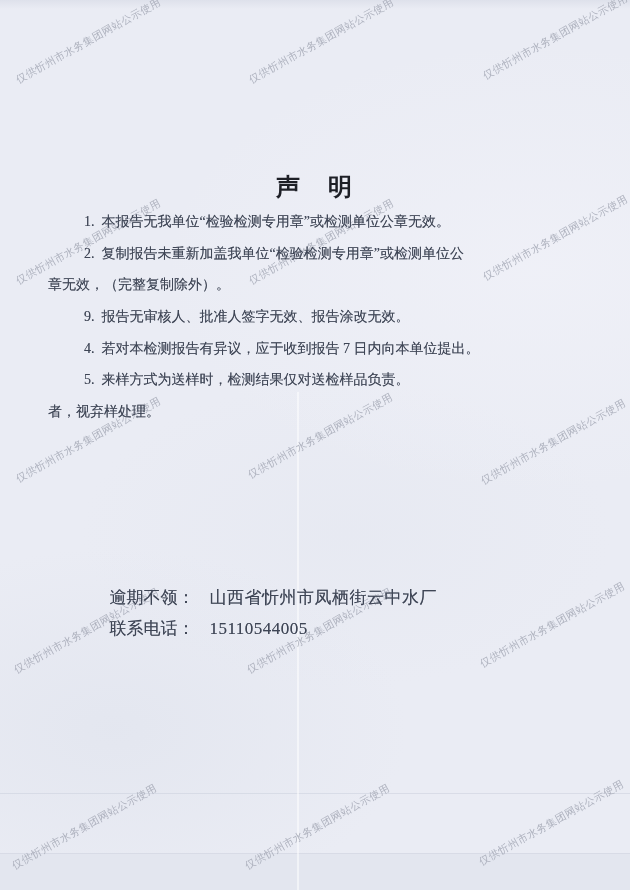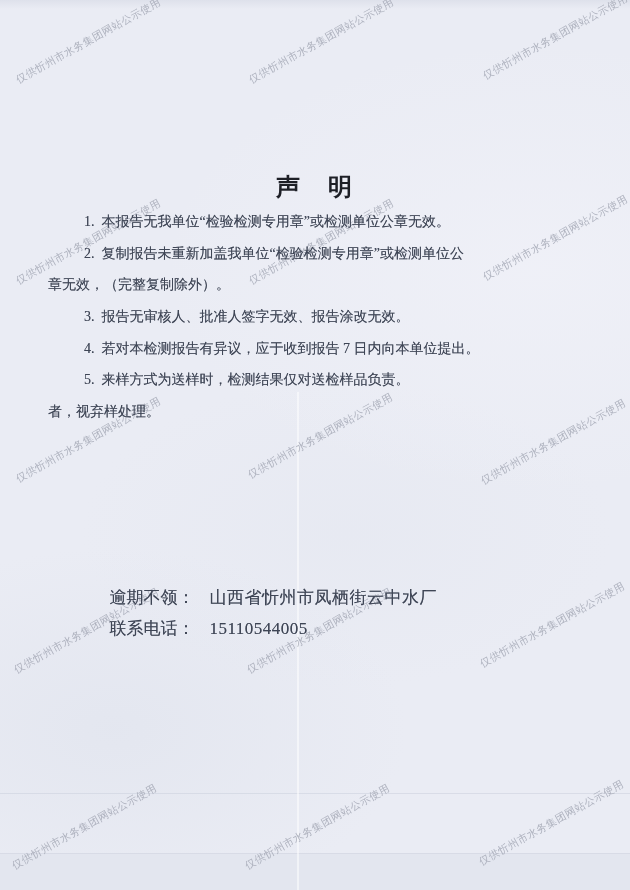--- a/index.html
+++ b/index.html
@@ -119,21 +119,21 @@
     <div class="wm" style="left:249px; top:858px;">仅供忻州市水务集团网站公示使用</div>
     <div class="wm" style="left:483px; top:854px;">仅供忻州市水务集团网站公示使用</div>
   </div>
 
   <h1 class="title">声　明</h1>
 
   <div class="statement">
     <div class="stmt-line indent">1.  本报告无我单位“检验检测专用章”或检测单位公章无效。</div>
     <div class="stmt-line indent">2.  复制报告未重新加盖我单位“检验检测专用章”或检测单位公</div>
     <div class="stmt-line">章无效，（完整复制除外）。</div>
-    <div class="stmt-line indent">3.  报告无审核人、批准人签字无效、报告涂改无效。</div>
+    <div class="stmt-line indent">9.  报告无审核人、批准人签字无效、报告涂改无效。</div>
     <div class="stmt-line indent">4.  若对本检测报告有异议，应于收到报告 7 日内向本单位提出。</div>
     <div class="stmt-line indent">5.  来样方式为送样时，检测结果仅对送检样品负责。</div>
     <div class="stmt-line">者，视弃样处理。</div>
   </div>
 
   <div class="contact">
     <div class="contact-line">
       <span class="label">逾期不领：</span><span class="value">山西省忻州市凤栖街云中水厂</span>
     </div>
     <div class="contact-line">

